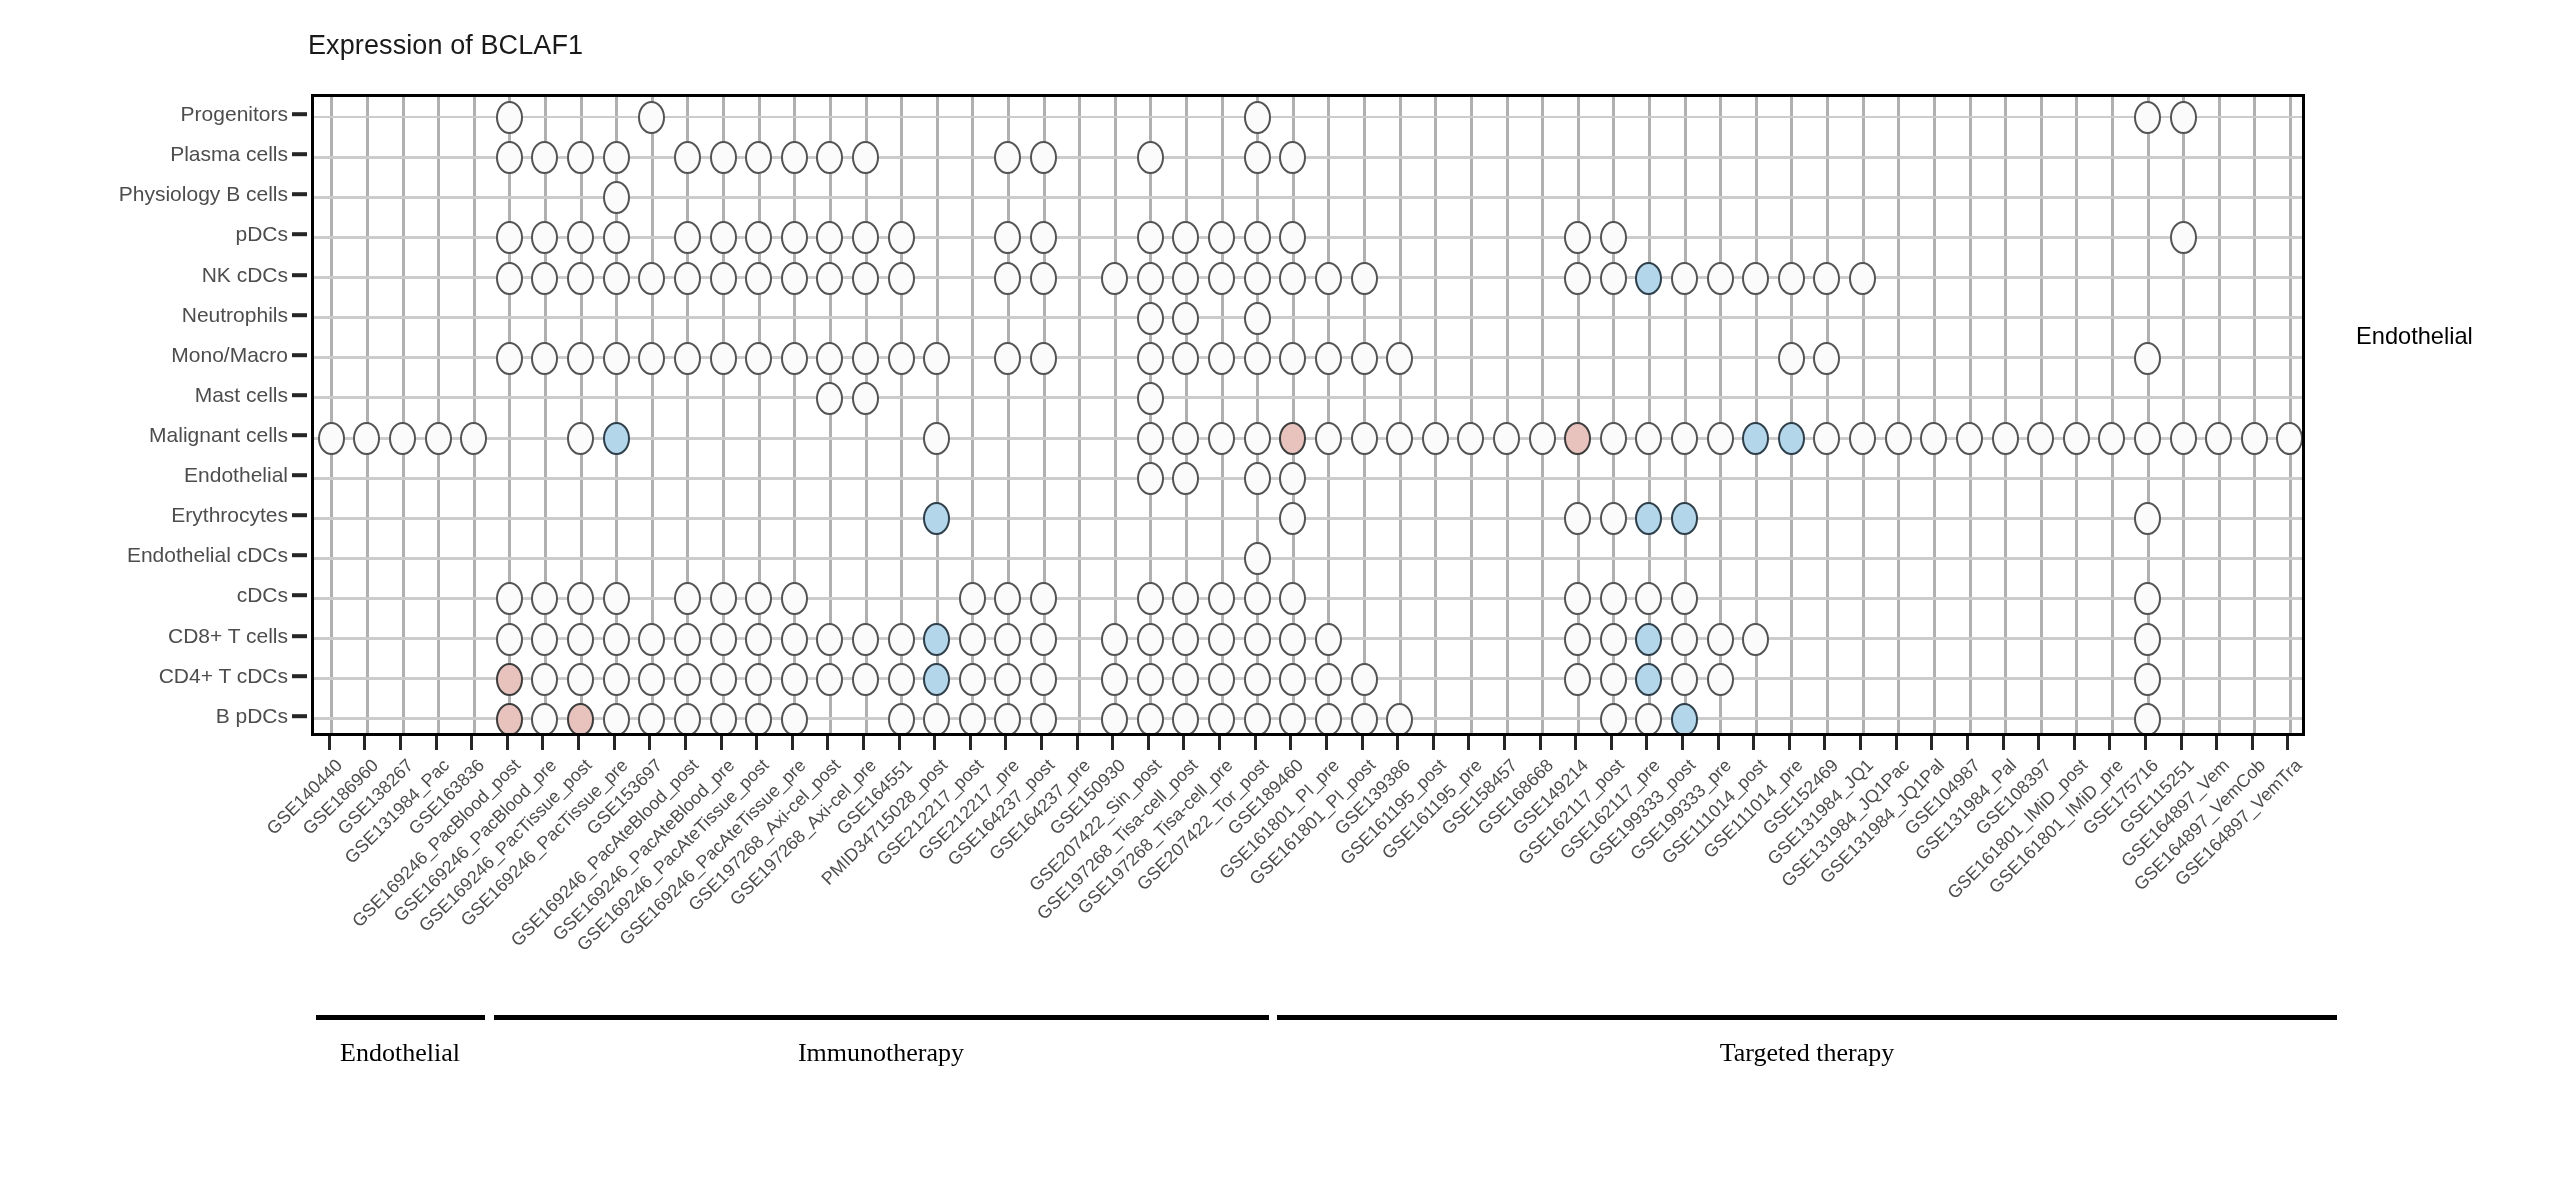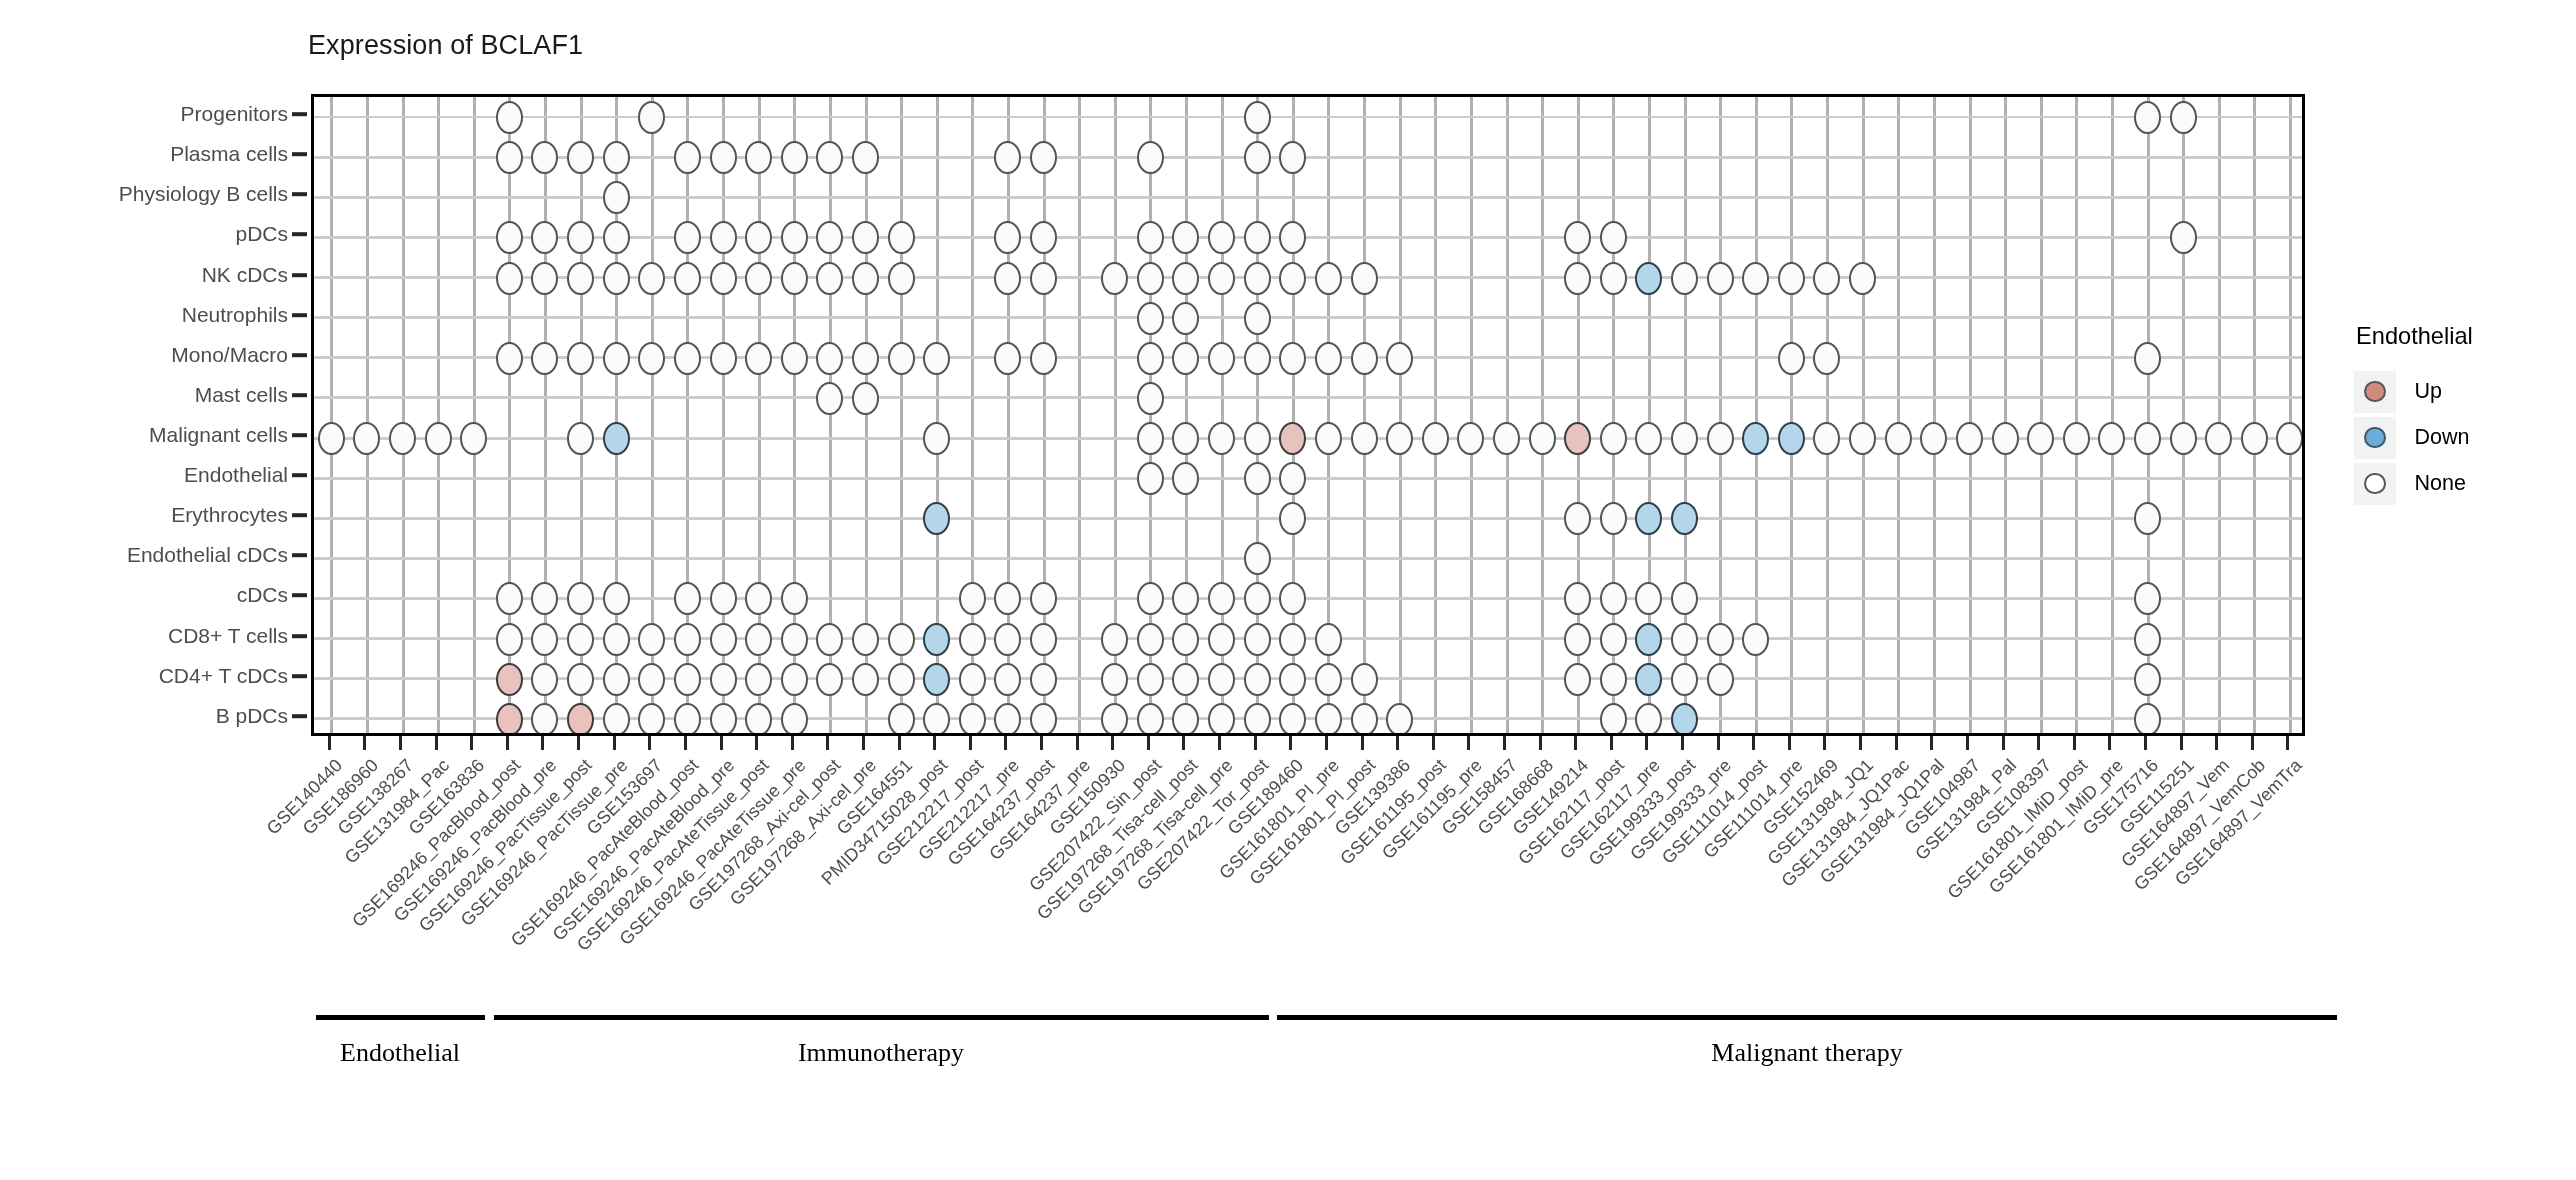--- a/index.html
+++ b/index.html
@@ -596,39 +596,19 @@
     <div class="xlab" style="left: auto; top: 4.3px; transform-origin: right top; right: 357px; transform: rotate(-45deg);">GSE164897_Vem</div>
     <div class="xlab" style="left: auto; top: 4.3px; transform-origin: right top; right: 321px; transform: rotate(-45deg);">GSE164897_VemCob</div>
     <div class="xlab" style="left: auto; top: 4.3px; transform-origin: right top; right: 285px; transform: rotate(-45deg);">GSE164897_VemTra</div>
   </div>
 <div id="groups">
     <div class="gbar" style="left: 316px; width: 169px; top: 1015px;"></div>
     <div class="glab" style="left: 400px; top: 1038px;">Endothelial</div>
     <div class="gbar" style="left: 494px; width: 775px; top: 1015px;"></div>
     <div class="glab" style="left: 881px; top: 1038px;">Immunotherapy</div>
     <div class="gbar" style="left: 1277px; width: 1060px; top: 1015px;"></div>
-    <div class="glab" style="left: 1807px; top: 1038px;">Malignant therapy</div>
+    <div class="glab" style="left: 1807px; top: 1038px;">Targeted therapy</div>
   </div>
 
 <div id="legend">
   <div id="legend-title">Endothelial</div>
-  <div id="legend-items">
-      <div class="leg-row">
-        <div class="leg-key">
-          <div class="leg-dot up" style="background: rgb(208, 140, 126);"></div>
-        </div>
-        <span class="leg-lab">Up</span>
-      </div>
-      <div class="leg-row">
-        <div class="leg-key">
-          <div class="leg-dot down" style="background: rgb(107, 173, 214);"></div>
-        </div>
-        <span class="leg-lab">Down</span>
-      </div>
-      <div class="leg-row">
-        <div class="leg-key">
-          <div class="leg-dot none" style="background: rgb(255, 255, 255);"></div>
-        </div>
-        <span class="leg-lab">None</span>
-      </div>
-    </div>
 </div>
 
 
 </body></html>

